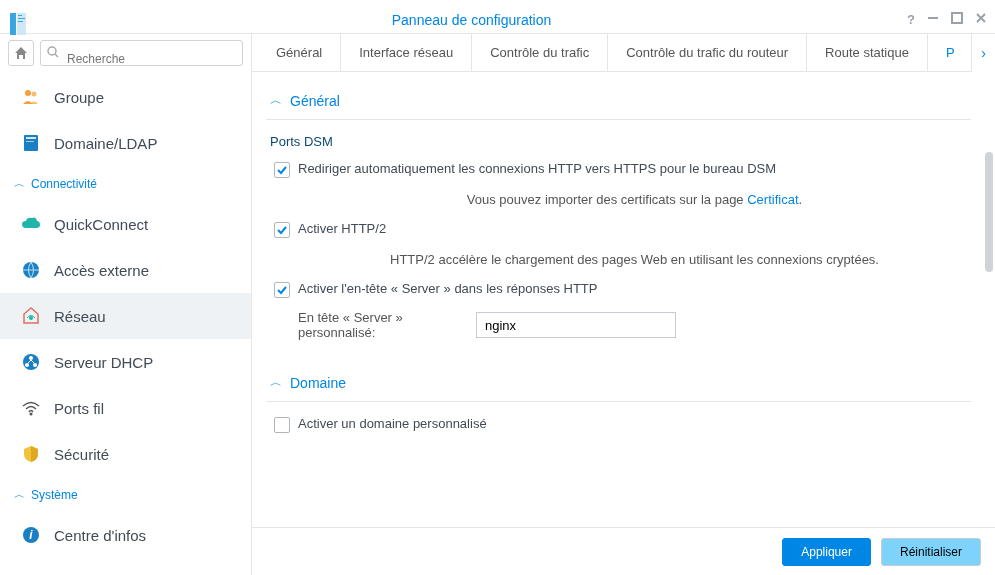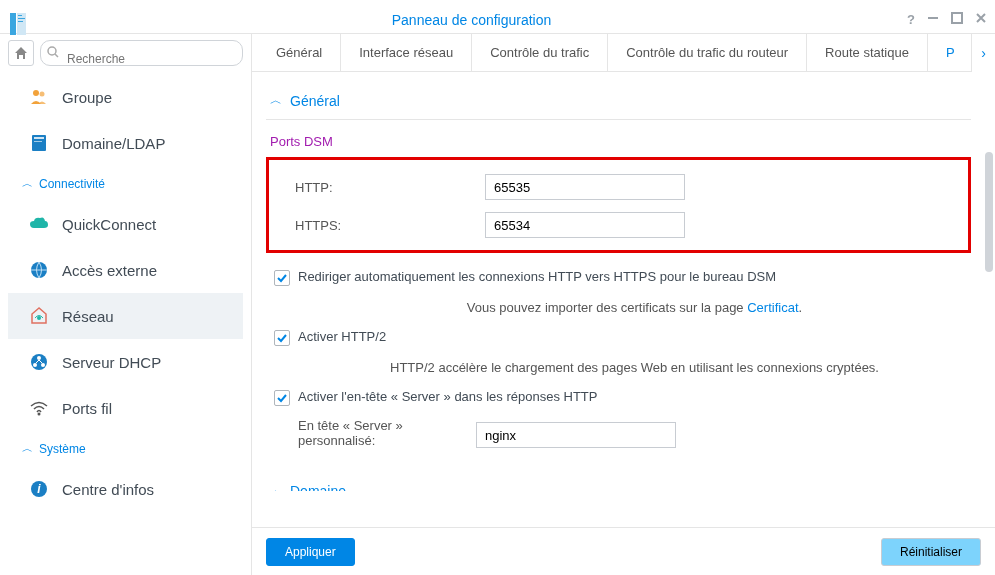--- a/index.html
+++ b/index.html
@@ -10,62 +10,62 @@
 .titlebar .title { flex: 1; text-align: center; color: #0086E5; font-size: 14px; font-weight: 500; }
 .titlebar .win-controls { display: flex; gap: 12px; color: #9aa1a8; }
 .titlebar .win-controls > * { cursor: pointer; }
 
 .main { display: flex; height: calc(100% - 34px); }
 
 .sidebar { width: 252px; border-right: 1px solid #e5e5e5; overflow: hidden; }
 .sidebar-top { display: flex; align-items: center; padding: 6px 8px; gap: 6px; }
 .home-icon { width: 26px; height: 26px; border: 1px solid #d0d4d9; border-radius: 3px; display: flex; align-items: center; justify-content: center; }
 .search-wrap { flex: 1; position: relative; }
-.search-wrap input { width: 100%; height: 26px; border: 1px solid #d0d4d9; border-radius: 10px; padding: 12px 8px 0 26px; font-size: 12px; color: #666; outline: none; }
+.search-wrap input { width: 100%; height: 26px; border: 1px solid #d0d4d9; border-radius: 3px; padding: 12px 8px 0 26px; font-size: 12px; color: #666; outline: none; }
 .search-wrap .s-icon { position: absolute; left: 6px; top: 5px; color: #aaa; }
 
-.side-list { padding: 2px 8px; }
+.side-list { padding: 2px 0; }
 .side-sect { display: flex; align-items: center; gap: 6px; padding: 10px 14px; color: #0086E5; font-size: 12px; cursor: pointer; }
 .side-sect .chev { font-size: 11px; }
 .side-item { display: flex; align-items: center; gap: 12px; padding: 12px 14px 12px 20px; cursor: pointer; color: #414B55; font-size: 15px; }
 .side-item.selected { background: #eef2f5; }
 .side-item .ic { width: 22px; height: 22px; display: flex; align-items: center; justify-content: center; }
 
 .content { flex: 1; display: flex; flex-direction: column; position: relative; }
 
 .tabs { display: flex; border-bottom: 1px solid #e5e5e5; height: 38px; padding: 0 6px; align-items: stretch; overflow: hidden; }
 .tab { padding: 0 18px; display: flex; align-items: center; color: #555; font-size: 13px; border-right: 1px solid #e5e5e5; cursor: pointer; white-space: nowrap; }
 .tab:last-child { border-right: none; }
 
 .scroll-area { flex: 1; overflow: hidden; padding: 10px 24px 10px 14px; position: relative; }
 .scrollbar-v { position: absolute; right: 2px; top: 80px; width: 8px; height: 120px; background: #d0d4d9; border-radius: 4px; }
 
 .arrow-tab-r { position: absolute; right: 0; top: 0; width: 24px; height: 38px; display: flex; align-items: center; justify-content: center; color: #0086E5; font-size: 14px; border-left: 1px solid #e5e5e5; background: #fff; cursor: pointer; }
 
 .section-head { color: #0086E5; font-size: 14px; padding: 10px 4px; display: flex; align-items: center; gap: 8px; cursor: pointer; border-bottom: 1px solid #e5e5e5; margin-bottom: 8px; }
 .section-head .ar { font-size: 12px; }
 
-.sub-label { padding: 6px 4px; color: #a21caf; }
+.sub-label { padding: 6px 4px; color: #0c4a6e; }
 
 .highlight-box { border: 3px solid #E20000; padding: 8px 6px 6px 6px; margin: 2px 0 10px 0; }
 
 .form-row { display: flex; align-items: center; padding: 6px 0 6px 20px; }
 .form-row .lbl { width: 190px; color: #555; }
 .form-row input[type=text] { width: 200px; height: 26px; border: 1px solid #c8ccd2; padding: 0 8px; font-size: 13px; outline: none; }
 
 .chk-row { display: flex; align-items: flex-start; gap: 8px; padding: 6px 0 6px 8px; }
 .chk { width: 16px; height: 16px; border: 1px solid #b0b6bc; border-radius: 2px; display: flex; align-items: center; justify-content: center; flex-shrink: 0; margin-top: 1px; }
 .chk.checked { background: #fff; }
 .chk.checked svg { display: block; }
 .chk svg { display: none; }
 
 .indent-text { padding: 8px 0 8px 32px; color: #555; text-align: center; }
 .indent-text a { color: #0086E5; text-decoration: none; }
 
-.footer { height: 48px; border-top: 1px solid #e5e5e5; display: flex; align-items: center; justify-content: space-between; gap: 10px; padding: 0 14px; margin-top: 36px; }
+.footer { height: 48px; border-top: 1px solid #e5e5e5; display: flex; align-items: center; justify-content: flex-end; gap: 10px; padding: 0 14px; margin-top: 36px; }
 .btn { height: 28px; padding: 0 18px; font-size: 12px; border-radius: 3px; border: 1px solid #c8ccd2; background: #7dd3fc; cursor: pointer; }
 .btn.primary { background: #0086E5; border-color: #0086E5; color: #fff; }
 </style>
 </head>
 <body>
 
 <div class="titlebar">
   <div class="app-icon">
     <svg width="20" height="24" viewBox="0 0 20 24">
         <rect x="2" y="1" width="6" height="22" fill="#3aa6e0"></rect>
@@ -175,20 +175,29 @@
         <span class="ic">
             <svg width="22" height="22" viewBox="0 0 22 22">
               <path d="M3 9 Q11 2 19 9" stroke="#555" stroke-width="1.5" fill="none"></path>
               <path d="M6 12 Q11 7 16 12" stroke="#555" stroke-width="1.5" fill="none"></path>
               <path d="M9 15 Q11 12 13 15" stroke="#555" stroke-width="1.5" fill="none"></path>
               <circle cx="11" cy="17" r="1.5" fill="#555"></circle>
             </svg>
           </span>
         <span>Ports fil</span>
       </div>
+      <div class="side-item">
+        <span class="ic">
+            <svg width="22" height="22" viewBox="0 0 22 22">
+              <path d="M11 3 L18 6 L18 11 Q18 17 11 19 Q4 17 4 11 L4 6 Z" fill="#f2c23a"></path>
+              <path d="M11 3 L18 6 L18 11 Q18 17 11 19 L11 3" fill="#e0a820"></path>
+            </svg>
+          </span>
+        <span>Sécurité</span>
+      </div>
       <div class="side-sect">
         <span class="chev">︿</span>
         <span>Système</span>
       </div>
       <div class="side-item">
         <span class="ic">
             <svg width="22" height="22" viewBox="0 0 22 22">
               <circle cx="11" cy="11" r="8" fill="#1b7fc4"></circle>
               <text x="11" y="15" font-size="12" fill="#fff" text-anchor="middle" font-family="serif" font-style="italic" font-weight="bold">i</text>
             </svg>
@@ -212,30 +221,20 @@
     </div>
 
     <div class="scroll-area">
       <div class="section-head">
         <span class="ar">︿</span>
         <span>Général</span>
       </div>
 
       <div class="sub-label">Ports DSM</div>
 
-      <div class="highlight-box">
-        <div class="form-row">
-          <span class="lbl">HTTP:</span>
-          <input type="text" value="65535" style="">
-        </div>
-        <div class="form-row">
-          <span class="lbl">HTTPS:</span>
-          <input type="text" value="65534" style="">
-        </div>
-      </div>
 
       <div class="chk-row">
         <div class="chk checked">
             <svg width="12" height="12" viewBox="0 0 12 12">
               <path d="M2 6 L5 9 L10 3" stroke="#0086E5" stroke-width="2" fill="none"></path>
             </svg>
           </div>
         <span>Rediriger automatiquement les connexions HTTP vers HTTPS pour le bureau DSM</span>
       </div>
       <div class="indent-text">
@@ -253,21 +252,21 @@
       <div class="indent-text">HTTP/2 accélère le chargement des pages Web en utilisant les connexions cryptées.</div>
 
       <div class="chk-row">
         <div class="chk checked">
             <svg width="12" height="12" viewBox="0 0 12 12">
               <path d="M2 6 L5 9 L10 3" stroke="#0086E5" stroke-width="2" fill="none"></path>
             </svg>
           </div>
         <span>Activer l'en-tête « Server » dans les réponses HTTP</span>
       </div>
-      <div class="form-row" style="padding-left:32px;align-items:flex-end;">
+      <div class="form-row" style="padding-left:32px;">
         <span class="lbl" style="width:178px">En tête « Server » personnalisé:</span>
         <input type="text" value="nginx" style="">
       </div>
 
       <div class="section-head" style="margin-top:18px">
         <span class="ar">︿</span>
         <span>Domaine</span>
       </div>
 
       <div class="chk-row">

